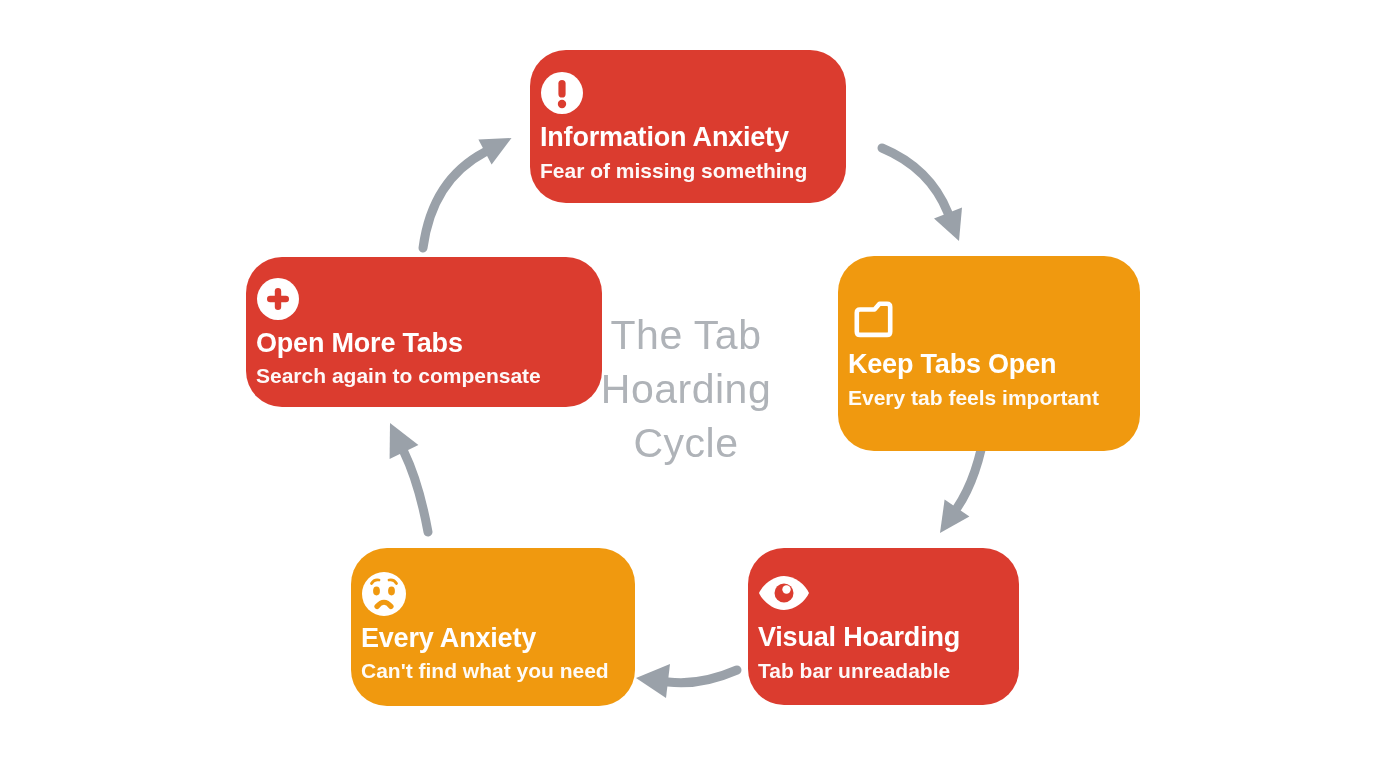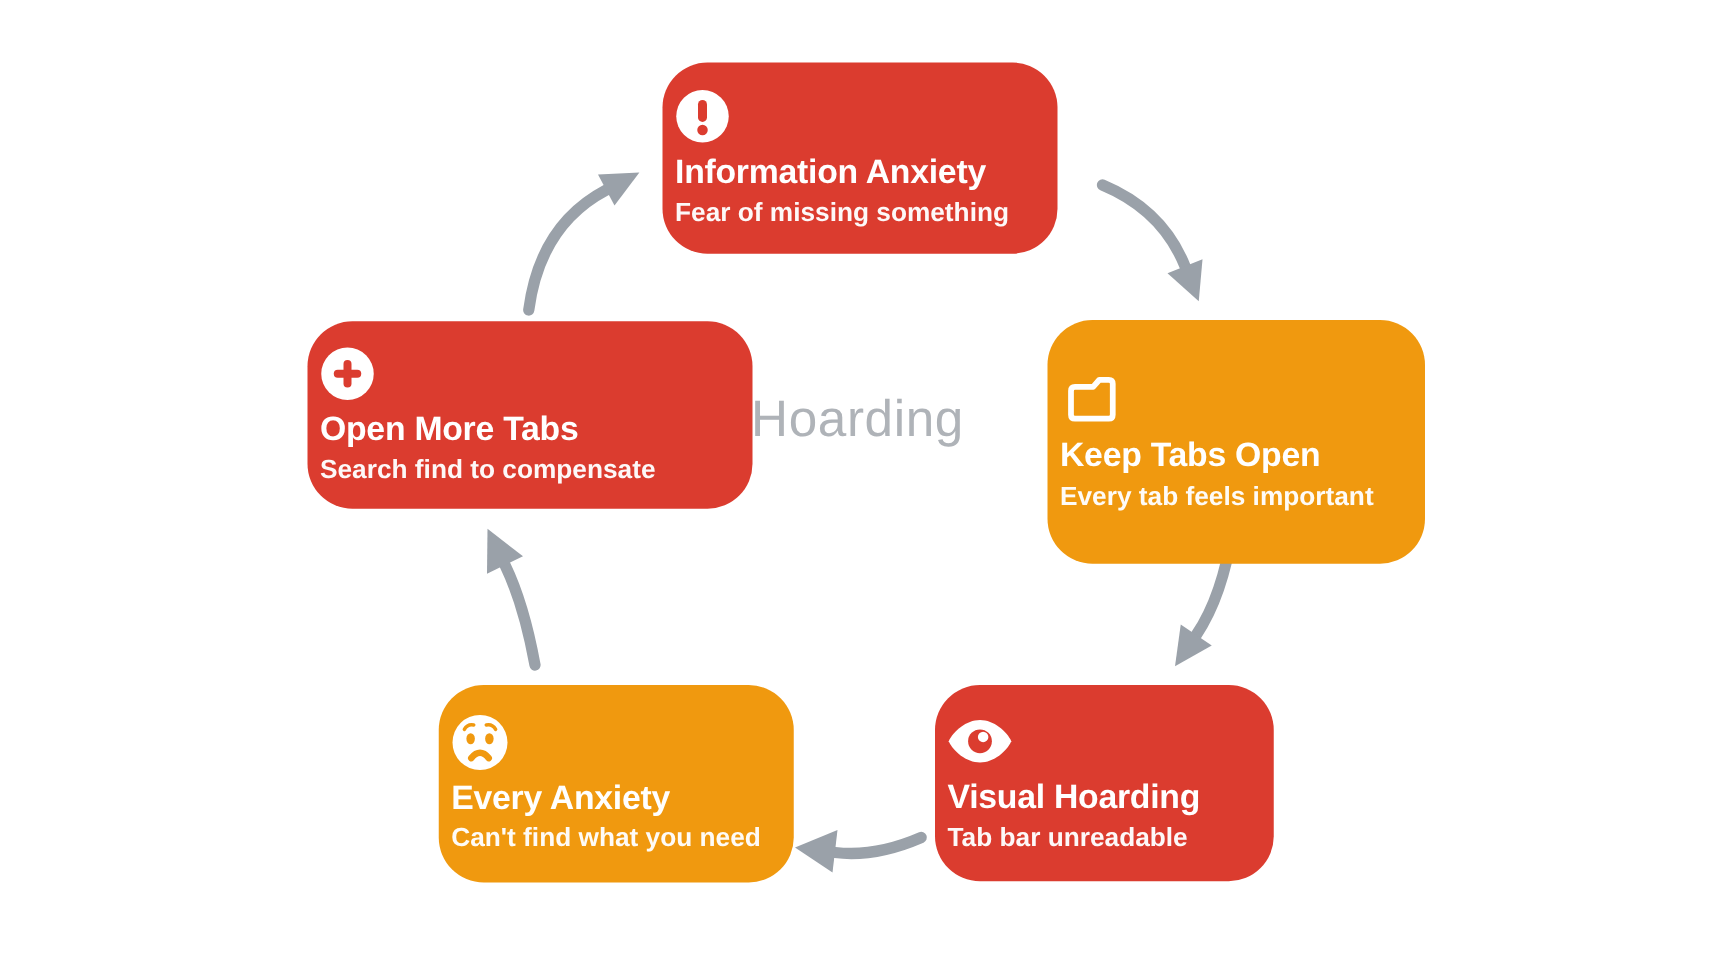--- a/index.html
+++ b/index.html
@@ -79,21 +79,23 @@
       <path class="arrow-path" d="M428 532 Q419 483 404 452"></path>
       <polygon class="arrow-head" points="390,423 418.4,445 389.6,459"></polygon>
     </g>
     <g>
       <path class="arrow-path" d="M423 248 Q432 180 485 152"></path>
       <polygon class="arrow-head" points="511.5,138 491.6,164.4 478.4,139.6"></polygon>
     </g>
   </svg>
 
   <div class="center-title">
+    <div>The Tab</div>
     <div>Hoarding</div>
+    <div>Cycle</div>
   </div>
 
   <div class="node node-red" id="n-info">
     <div class="node-icon">
       <svg width="44" height="44" viewBox="0 0 44 44">
         <circle cx="22" cy="22" r="21" fill="#fff"></circle>
         <rect x="18.4" y="9" width="7.2" height="17.5" rx="3.6" fill="var(--red)"></rect>
         <circle cx="22" cy="33" r="4.2" fill="var(--red)"></circle>
       </svg>
     </div>
@@ -140,16 +142,16 @@
 
   <div class="node node-red" id="n-open">
     <div class="node-icon">
       <svg width="44" height="44" viewBox="0 0 44 44">
         <circle cx="22" cy="22" r="21" fill="#fff"></circle>
         <rect x="11" y="18.8" width="22" height="6.4" rx="3.2" fill="var(--red)"></rect>
         <rect x="18.8" y="11" width="6.4" height="22" rx="3.2" fill="var(--red)"></rect>
       </svg>
     </div>
     <div class="node-title">Open More Tabs</div>
-    <div class="node-subtitle">Search find to compensate</div>
+    <div class="node-subtitle">Search again to compensate</div>
   </div>
 
 </div>
 
 </body></html>

